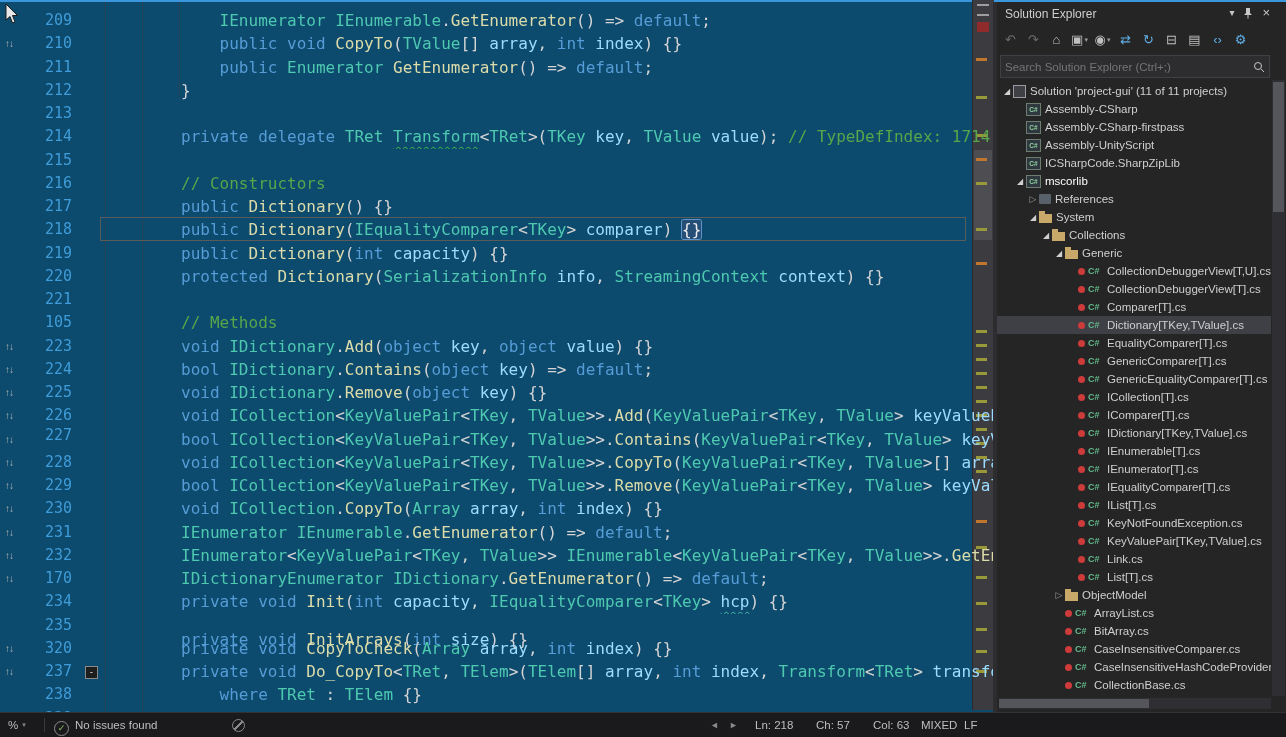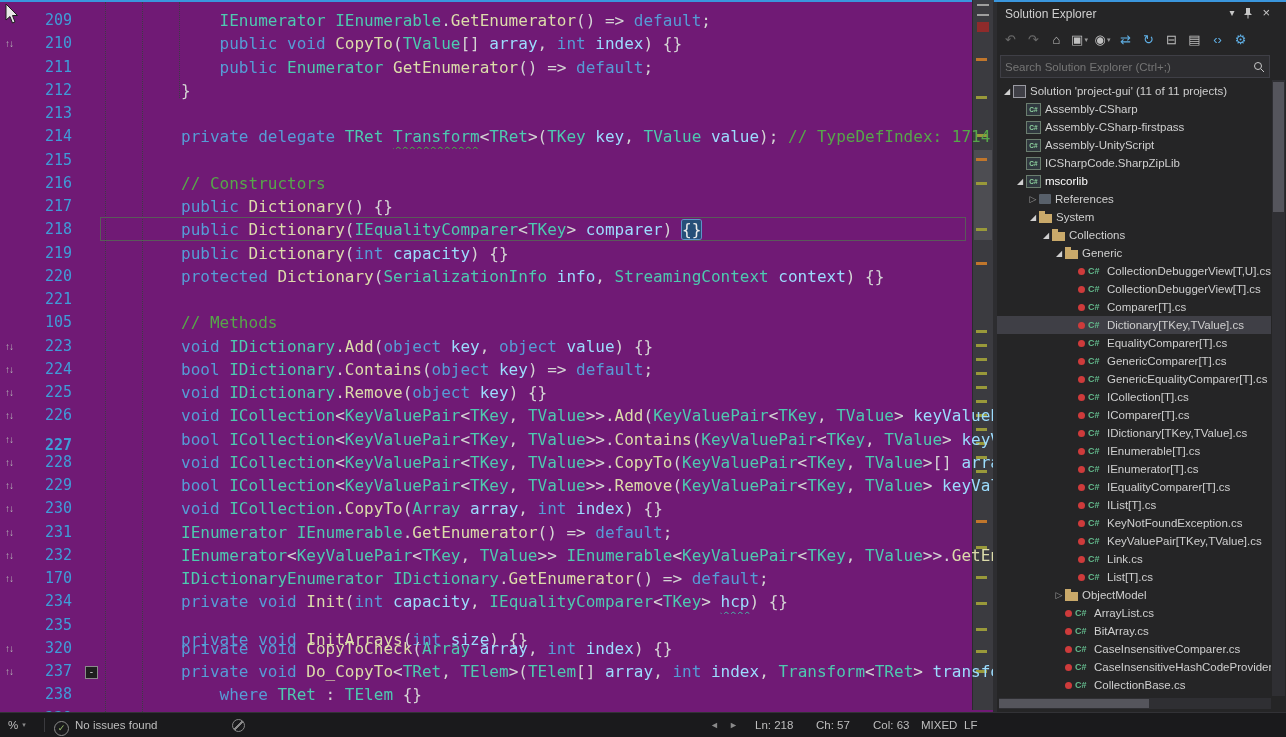--- a/index.html
+++ b/index.html
@@ -2,21 +2,21 @@
 <html><head>
 <meta charset="utf-8">
 <style>
   html,body{margin:0;padding:0;background:#1E1E1E;width:1286px;height:737px;overflow:hidden;
     font-family:"Liberation Sans",sans-serif;position:relative;}
   #app{position:absolute;inset:0;width:1286px;height:737px;}
 
   .top-accent{position:absolute;left:0;top:0;width:1286px;height:2px;background:#3A96DD;}
 
   
-  #editor{position:absolute;left:0;top:2px;width:993px;height:710px;background:#701a75;overflow:hidden;}
+  #editor{position:absolute;left:0;top:2px;width:993px;height:710px;background:#0c4a6e;overflow:hidden;}
   .guide{position:absolute;top:0;bottom:0;border-left:1px dotted #3D3D44;}
   .guide.short{bottom:auto;height:96px;}
   .lnum{position:absolute;left:24px;width:48px;text-align:right;
     font-family:"DejaVu Sans Mono",monospace;font-size:15px;line-height:23.25px;color:#3F9CD8;}
   .glyph{position:absolute;left:5px;font-size:10px;letter-spacing:-1px;color:#B9B9B9;line-height:14px;}
   .foldbox{position:absolute;left:85px;width:11px;height:11px;border:1px solid #8A8A8A;
     color:#C8C8C8;font-size:10px;line-height:9px;text-align:center;background:#1E1E1E;z-index:4;}
   .curline{position:absolute;left:100px;width:864px;height:22px;border:1px solid #5A5A5A;z-index:1;}
   .codeline{position:absolute;left:104px;width:866px;overflow:hidden;white-space:pre;z-index:2;
     font-family:"DejaVu Sans Mono",monospace;font-size:16px;line-height:23.25px;height:23.25px;}
@@ -138,21 +138,21 @@
         <div class="glyph" style="top: 360.75px;">↑↓</div>
         <div class="lnum" style="top: 355.75px;">224</div>
         <div class="codeline" style="top: 355.75px; padding-left: 8ch;"><span class="tk-k">bool</span><span class="tk-p"> </span><span class="tk-t">IDictionary</span><span class="tk-p">.</span><span class="tk-m">Contains</span><span class="tk-p">(</span><span class="tk-k">object</span><span class="tk-p"> </span><span class="tk-v">key</span><span class="tk-p">) =&gt; </span><span class="tk-k">default</span><span class="tk-p">;</span></div>
         <div class="glyph" style="top: 384px;">↑↓</div>
         <div class="lnum" style="top: 379px;">225</div>
         <div class="codeline" style="top: 379px; padding-left: 8ch;"><span class="tk-k">void</span><span class="tk-p"> </span><span class="tk-t">IDictionary</span><span class="tk-p">.</span><span class="tk-m">Remove</span><span class="tk-p">(</span><span class="tk-k">object</span><span class="tk-p"> </span><span class="tk-v">key</span><span class="tk-p">) {}</span></div>
         <div class="glyph" style="top: 407.25px;">↑↓</div>
         <div class="lnum" style="top: 402.25px;">226</div>
         <div class="codeline" style="top: 402.25px; padding-left: 8ch;"><span class="tk-k">void</span><span class="tk-p"> </span><span class="tk-t">ICollection</span><span class="tk-p">&lt;</span><span class="tk-t">KeyValuePair</span><span class="tk-p">&lt;</span><span class="tk-t">TKey</span><span class="tk-p">, </span><span class="tk-t">TValue</span><span class="tk-p">&gt;&gt;.</span><span class="tk-m">Add</span><span class="tk-p">(</span><span class="tk-t">KeyValuePair</span><span class="tk-p">&lt;</span><span class="tk-t">TKey</span><span class="tk-p">, </span><span class="tk-t">TValue</span><span class="tk-p">&gt; </span><span class="tk-v">keyValuePair</span></div>
         <div class="glyph" style="top: 430.5px;">↑↓</div>
-        <div class="lnum" style="top: 432px; font-weight: bold;">227</div>
+        <div class="lnum" style="top: 422px;">227</div>
         <div class="codeline" style="top: 425.5px; padding-left: 8ch;"><span class="tk-k">bool</span><span class="tk-p"> </span><span class="tk-t">ICollection</span><span class="tk-p">&lt;</span><span class="tk-t">KeyValuePair</span><span class="tk-p">&lt;</span><span class="tk-t">TKey</span><span class="tk-p">, </span><span class="tk-t">TValue</span><span class="tk-p">&gt;&gt;.</span><span class="tk-m">Contains</span><span class="tk-p">(</span><span class="tk-t">KeyValuePair</span><span class="tk-p">&lt;</span><span class="tk-t">TKey</span><span class="tk-p">, </span><span class="tk-t">TValue</span><span class="tk-p">&gt; </span><span class="tk-v">keyValuePair</span></div>
         <div class="glyph" style="top: 453.75px;">↑↓</div>
         <div class="lnum" style="top: 448.75px;">228</div>
         <div class="codeline" style="top: 448.75px; padding-left: 8ch;"><span class="tk-k">void</span><span class="tk-p"> </span><span class="tk-t">ICollection</span><span class="tk-p">&lt;</span><span class="tk-t">KeyValuePair</span><span class="tk-p">&lt;</span><span class="tk-t">TKey</span><span class="tk-p">, </span><span class="tk-t">TValue</span><span class="tk-p">&gt;&gt;.</span><span class="tk-m">CopyTo</span><span class="tk-p">(</span><span class="tk-t">KeyValuePair</span><span class="tk-p">&lt;</span><span class="tk-t">TKey</span><span class="tk-p">, </span><span class="tk-t">TValue</span><span class="tk-p">&gt;[] </span><span class="tk-v">array</span></div>
         <div class="glyph" style="top: 477px;">↑↓</div>
         <div class="lnum" style="top: 472px;">229</div>
         <div class="codeline" style="top: 472px; padding-left: 8ch;"><span class="tk-k">bool</span><span class="tk-p"> </span><span class="tk-t">ICollection</span><span class="tk-p">&lt;</span><span class="tk-t">KeyValuePair</span><span class="tk-p">&lt;</span><span class="tk-t">TKey</span><span class="tk-p">, </span><span class="tk-t">TValue</span><span class="tk-p">&gt;&gt;.</span><span class="tk-m">Remove</span><span class="tk-p">(</span><span class="tk-t">KeyValuePair</span><span class="tk-p">&lt;</span><span class="tk-t">TKey</span><span class="tk-p">, </span><span class="tk-t">TValue</span><span class="tk-p">&gt; </span><span class="tk-v">keyValuePair</span></div>
         <div class="glyph" style="top: 500.25px;">↑↓</div>
         <div class="lnum" style="top: 495.25px;">230</div>
         <div class="codeline" style="top: 495.25px; padding-left: 8ch;"><span class="tk-k">void</span><span class="tk-p"> </span><span class="tk-t">ICollection</span><span class="tk-p">.</span><span class="tk-m">CopyTo</span><span class="tk-p">(</span><span class="tk-t">Array</span><span class="tk-p"> </span><span class="tk-v">array</span><span class="tk-p">, </span><span class="tk-k">int</span><span class="tk-p"> </span><span class="tk-v">index</span><span class="tk-p">) {}</span></div>

